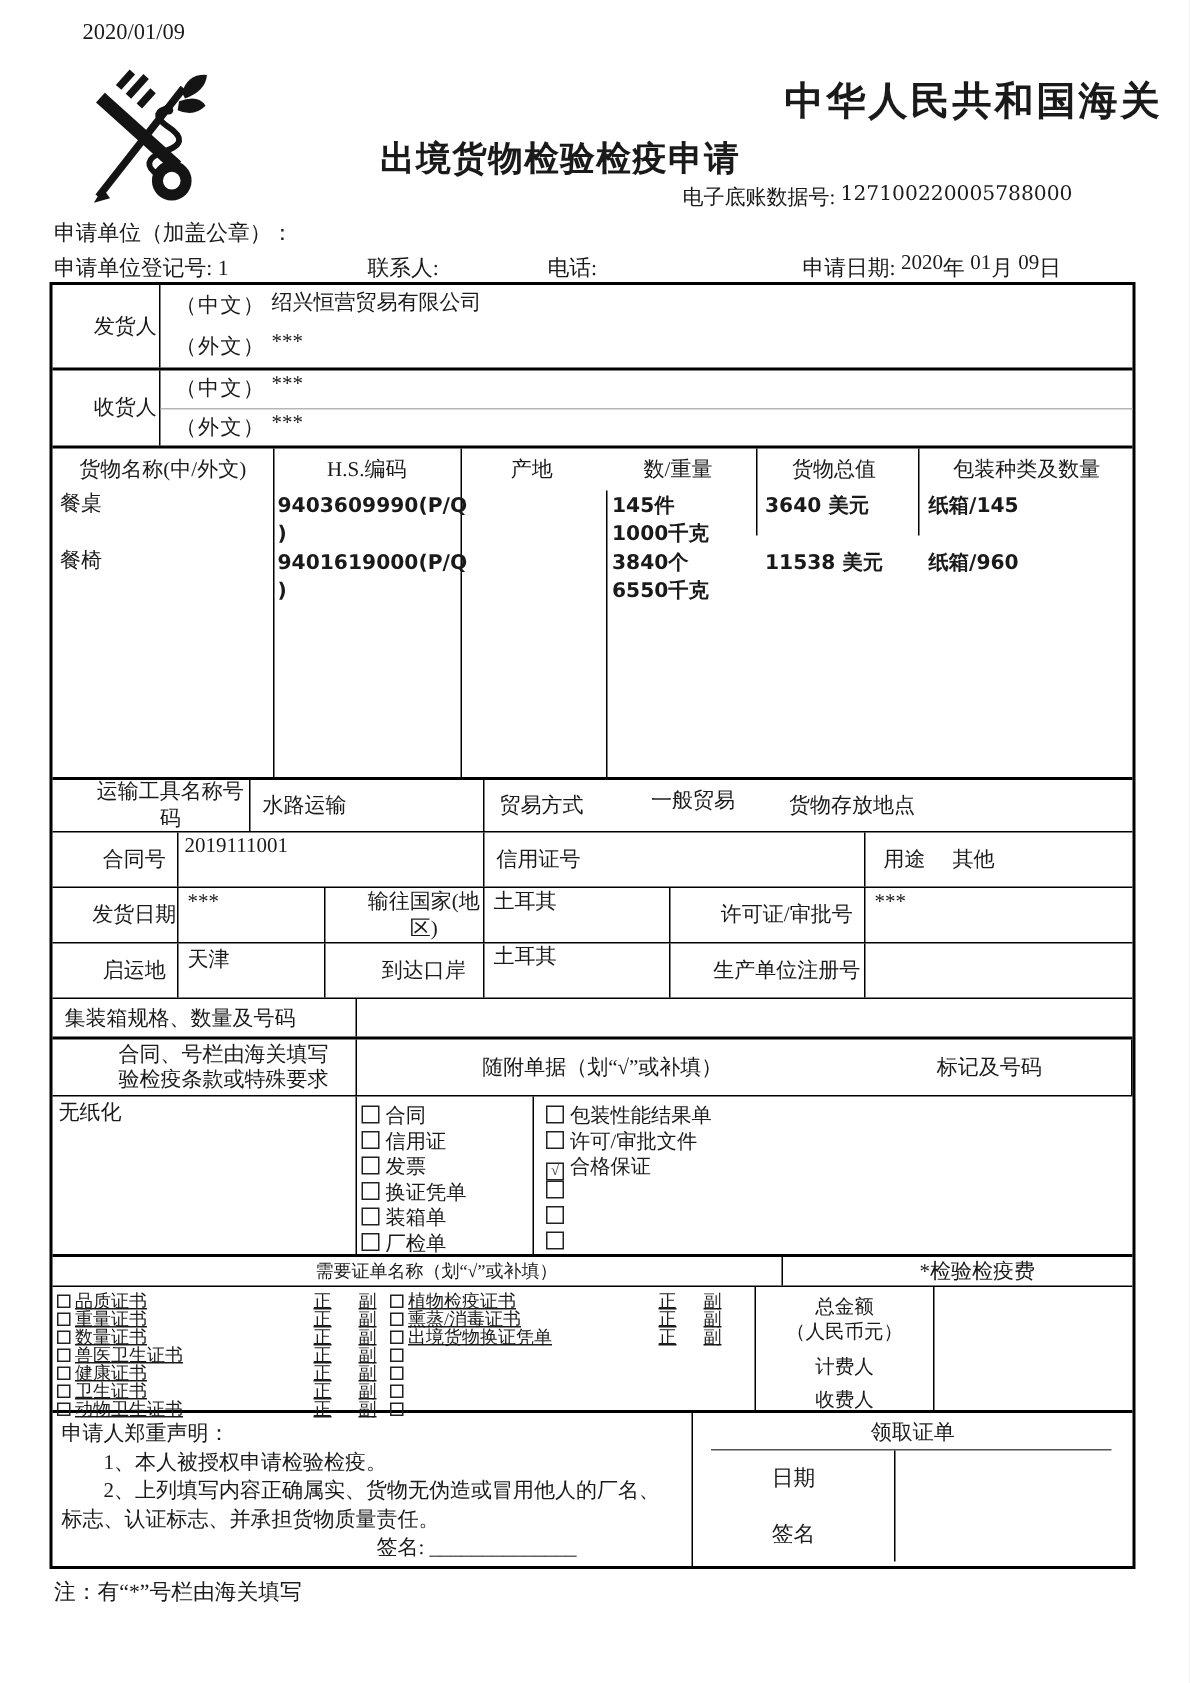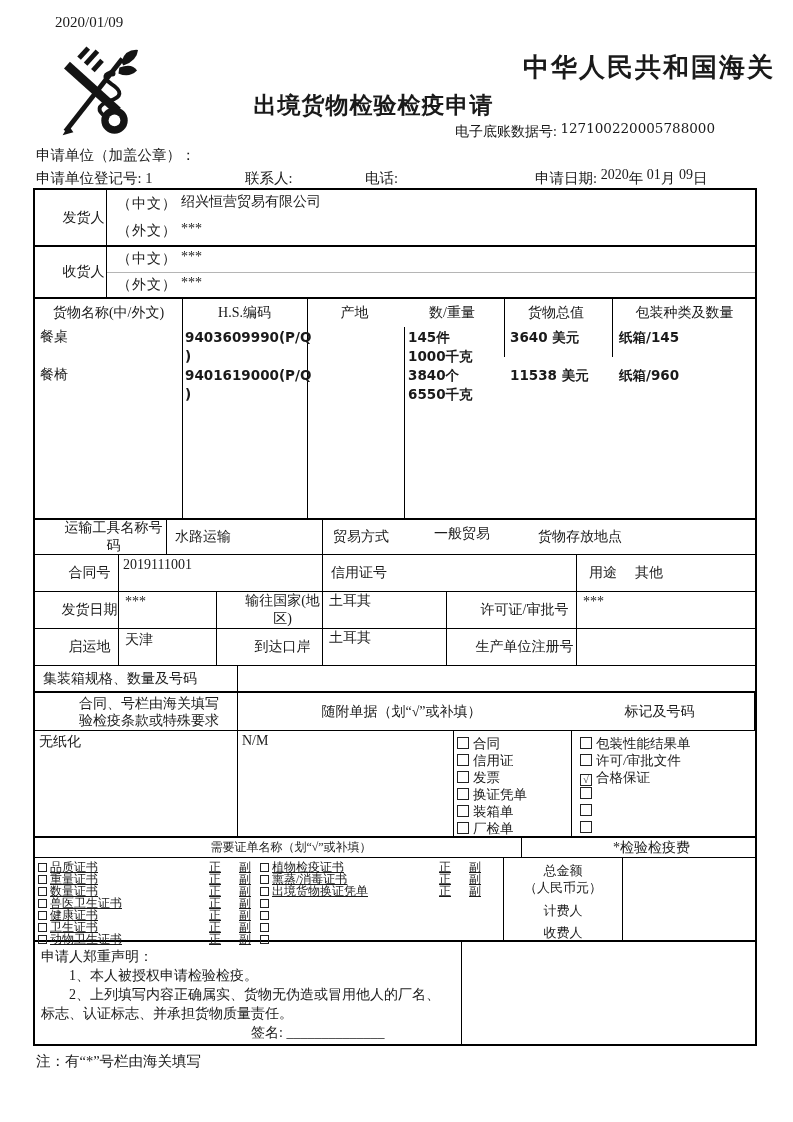--- a/index.html
+++ b/index.html
@@ -172,21 +172,21 @@
     </div>
 
     <div class="row" style="height:35px">
       <div class="c lblc" style="width:132px">运输工具名称号码</div>
       <div class="c vmid" style="width:156px">
           <span class="pad">水路运输</span>
         </div>
       <div class="c noline vmid" style="flex:1">
         <span style="margin-left:10px">贸易方式</span>
         <span style="margin-left:45px; position:relative; top:-3px">一般贸易</span>
-        <span style="margin-left:48px">货物存放地点</span>
+        <span style="margin-left:36px">货物存放地点</span>
         <span style="margin-left:8px"></span>
       </div>
     </div>
 
     <div class="row" style="height:37px">
       <div class="c lblc" style="width:84px">合同号</div>
       <div class="c" style="width:204px">
           <span style="position:absolute; left:4px; top:2px">2019111001</span>
         </div>
       <div class="c vmid" style="width:254px">
@@ -242,23 +242,20 @@
       <div class="c lblc" style="width:203px; line-height:17px">
           <span><span>合同、号栏由海关填写</span><br><span>验检疫条款或特殊要求</span></span>
         </div>
       <div class="c noline lblc" style="flex:1">随附单据（划“√”或补填）</div>
       <div class="c lblc" style="width:216px">标记及号码</div>
     </div>
 
     <div class="row thickb" style="height:107px">
       <div class="c" style="width:203px">
           <span style="position:absolute; left:4px; top:2px">无纸化</span>
-        </div>
-      <div class="c" style="width:216px">
-          <span style="position:absolute; left:4px; top:2px">N/M</span>
         </div>
       <div class="c noline" style="flex:1; display:flex">
         <div class="doc-col" style="width:118px; border-right:1px solid #000; box-sizing:border-box">
           <div class="doc-row"><span class="box"></span><span>合同</span></div>
           <div class="doc-row"><span class="box"></span><span>信用证</span></div>
           <div class="doc-row"><span class="box"></span><span>发票</span></div>
           <div class="doc-row"><span class="box"></span><span>换证凭单</span></div>
           <div class="doc-row"><span class="box"></span><span>装箱单</span></div>
           <div class="doc-row"><span class="box"></span><span>厂检单</span></div>
         </div>
@@ -361,19 +358,30 @@
     </div>
 
     <div class="row lastrow">
       <div class="c decl" style="width:427px">
         <div>申请人郑重声明：</div>
         <div class="ind">1、本人被授权申请检验检疫。</div>
         <div class="ind">2、上列填写内容正确属实、货物无伪造或冒用他人的厂名、</div>
         <div>标志、认证标志、并承担货物质量责任。</div>
         <div style="padding-left:210px"><span>签名:</span> <span>______________</span></div>
       </div>
+      <div class="c noline" style="flex:1">
+        <div class="pickup-head">领取证单</div>
+        <div class="pickup-rule"></div>
+        <div class="pickup-body">
+          <div class="pickup-lbls">
+            <span>日期</span>
+            <span>签名</span>
+          </div>
+          <div style="flex:1"></div>
+        </div>
+      </div>
     </div>
 
   </div>
 
   <div class="abs footnote">注：有“*”号栏由海关填写</div>
 
 </div>
 
 </body></html>

